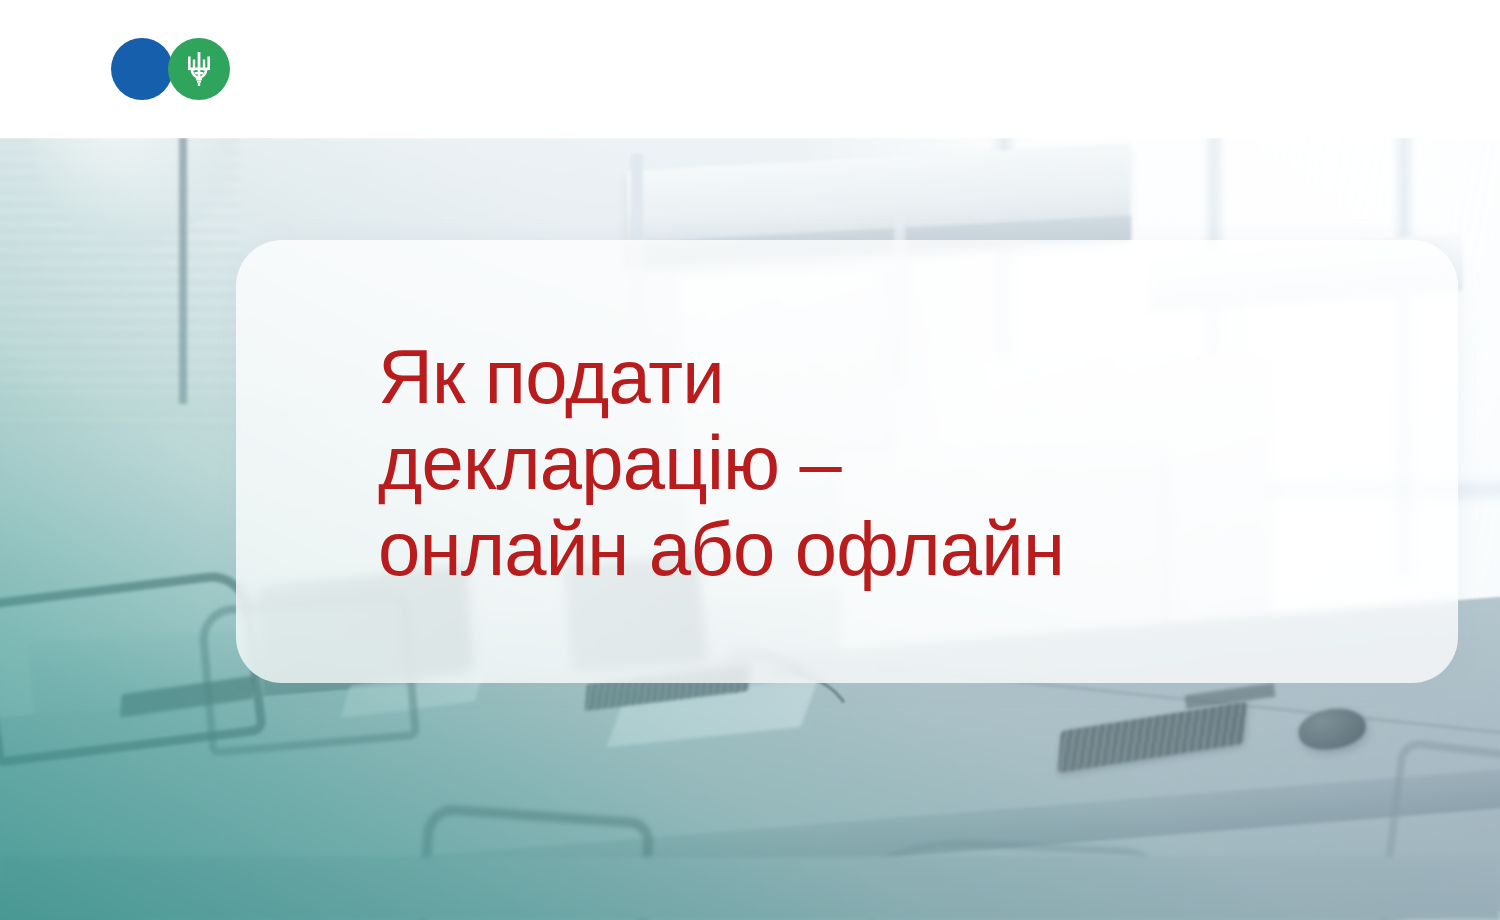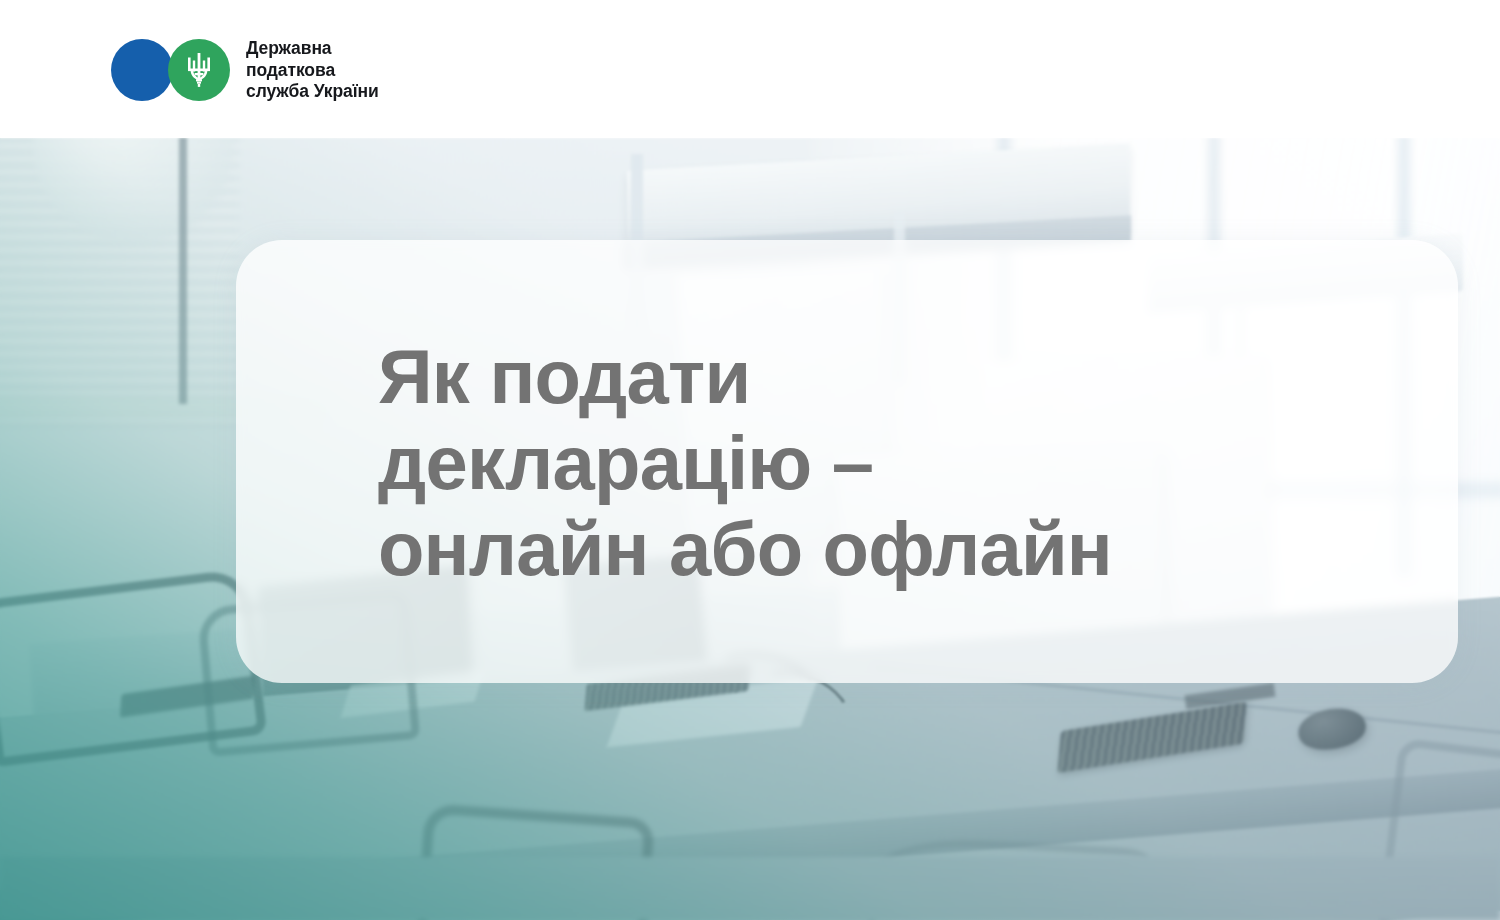--- a/index.html
+++ b/index.html
@@ -618,23 +618,23 @@
   }
 
   .headline {
     position: absolute;
     left: 378px;
     top: 196px;   
     width: 1000px;
     margin: 0;
     font-size: 76px;
     line-height: 86px;
-    font-weight: bold;
+    font-weight: normal;
     letter-spacing: -0.8px;
-    color: #737373;
+    color: #b91c1c;
     z-index: 30;
     white-space: pre-line;
   }
 </style>
 </head>
 <body>
 
 <div class="page">
 
   <div class="hero">
@@ -727,17 +727,16 @@
               <path d="M3.0 17.5 h22 v2.6 h-22 z"></path>
               <path d="M5.6 19.0 c0 5.2 3.0 8.4 8.4 10.6 c5.4 -2.2 8.4 -5.4 8.4 -10.6 h-2.6 c0 4.0 -2.2 6.4 -5.8 8.2 c-3.6 -1.8 -5.8 -4.2 -5.8 -8.2 z"></path>
               <rect x="9.6" y="22.0" width="8.8" height="2.3"></rect>
               <path d="M11.0 28.2 h6 v2.2 h-6 z"></path>
               <path d="M12.0 30.6 h4 v2.1 h-4 z"></path>
               <path d="M12.8 32.9 h2.4 v3.0 h-2.4 z"></path>
             </g>
           </svg>
         </div>
       </div>
-      <div class="logo-text"><span>Державна</span><br><span>податкова</span><br><span>служба України</span></div>
     </div>
   </div>
 
 </div>
 
 </body></html>

